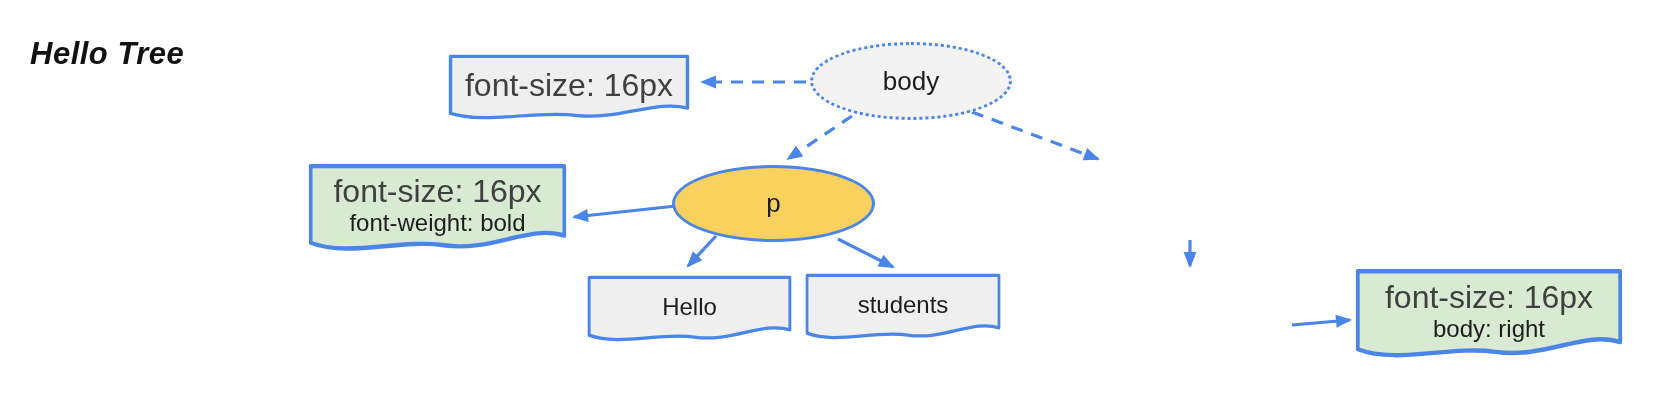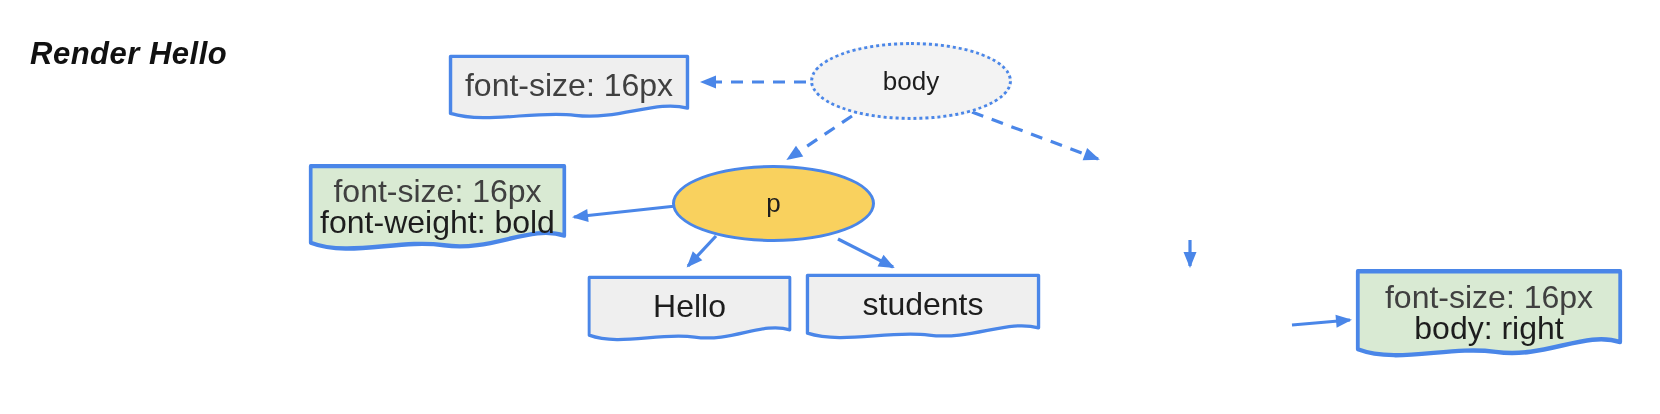--- a/index.html
+++ b/index.html
@@ -76,28 +76,28 @@
     height: 100%;
     display: flex;
     flex-direction: column;
     align-items: center;
     justify-content: center;
     padding-bottom: 14px;
     line-height: 31px;
     text-align: center;
   }
   .doc-text .muted { color: #404040; font-size: 32px; }
-  .doc-text .dark  { color: #1d1d1d; font-size: 32px; }
+  .doc-text .dark  { color: #1d1d1d; font-size: 24px; }
 </style>
 </head>
 <body>
 
 <div class="canvas">
 
-  <div class="diagram-title">Render Hello</div>
+  <div class="diagram-title">Hello Tree</div>
 
   <svg class="connector-layer" viewBox="0 0 1660 414" xmlns="http://www.w3.org/2000/svg">
     <defs>
       <marker id="arrow" markerUnits="userSpaceOnUse" markerWidth="20" markerHeight="16" refX="15" refY="7" orient="auto">
         <path d="M1,0.5 L17,7 L1,13.5 Z" fill="#4a86e8"></path>
       </marker>
     </defs>
     <line class="edge dashed" x1="806" y1="82" x2="702" y2="82" marker-end="url(#arrow)"></line>
     <line class="edge dashed" x1="852" y1="116" x2="788" y2="159" marker-end="url(#arrow)"></line>
     <line class="edge dashed" x1="972" y1="112" x2="1098" y2="159" marker-end="url(#arrow)"></line>
@@ -139,21 +139,21 @@
 
   <div class="doc-box gray" style="left:567px; top:275px; width:205px; height:77px;margin-left:20px;">
     <svg class="doc-shape" viewBox="0 0 240 80" preserveAspectRatio="none">
       <path d="M2.5,2.5 L237.5,2.5 L237.5,57 C206,48 170,70 126,64.5 C84,59.5 38,74 2.5,62.5 Z"></path>
     </svg>
     <div class="doc-text">
       <span class="dark">Hello</span>
     </div>
   </div>
 
-  <div class="doc-box gray" style="left:805px; top:273px; width:236px; height:77px;">
+  <div class="doc-box gray" style="left:805px; top:273px; width:196px; height:77px;">
     <svg class="doc-shape" viewBox="0 0 240 80" preserveAspectRatio="none">
       <path d="M2.5,2.5 L237.5,2.5 L237.5,57 C206,48 170,70 126,64.5 C84,59.5 38,74 2.5,62.5 Z"></path>
     </svg>
     <div class="doc-text">
       <span class="dark">students</span>
     </div>
   </div>
 
   <div class="doc-box green" style="left:1355px; top:268px; width:268px; height:104px;">
     <svg class="doc-shape" viewBox="0 0 240 80" preserveAspectRatio="none">

